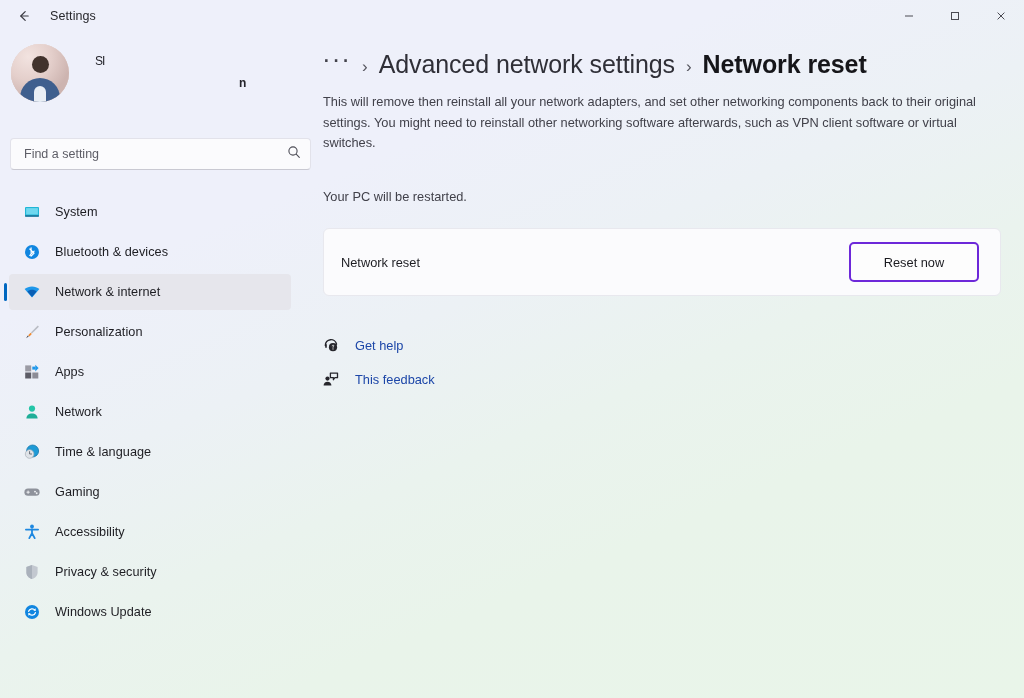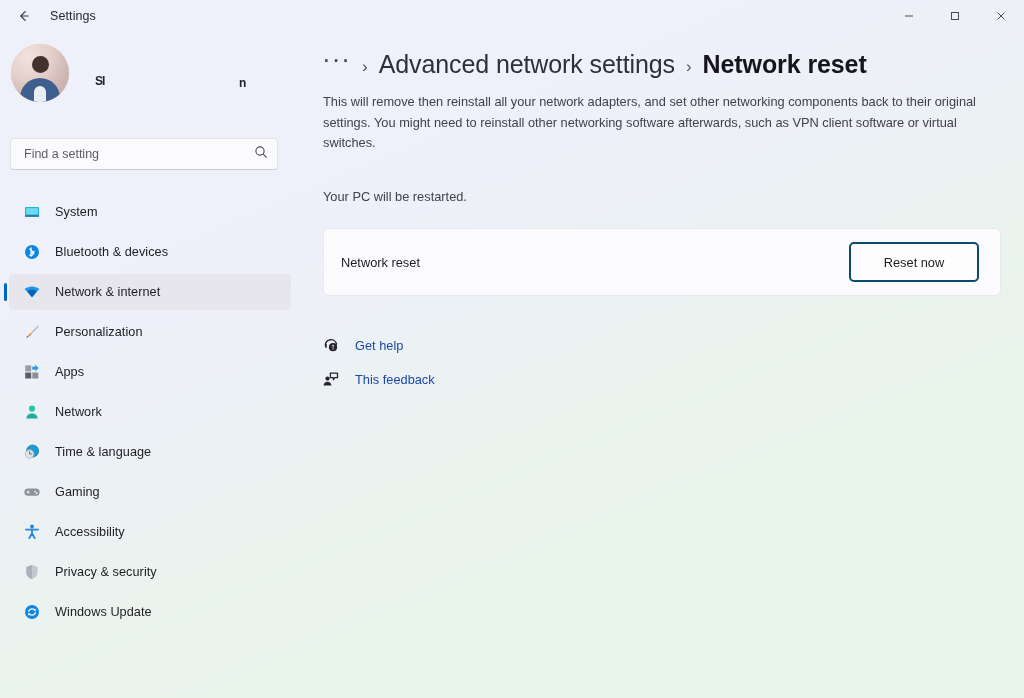--- a/index.html
+++ b/index.html
@@ -117,38 +117,38 @@
     border-radius: 6px 6px 0 0;
   }
   .profile-text {
     position: relative;
     flex: 1;
     height: 58px;
     margin-left: 10px;
   }
   .redact-a {
     position: absolute;
-    left: 16px; top: 30px;
+    left: 16px; top: 10px;
     font-size: 12px;
-    font-weight: 700;
+    font-weight: 400;
     color: #24242a;
     letter-spacing: -1px;
   }
   .redact-b {
     position: absolute;
     left: 160px; top: 32px;
     font-size: 12px;
     font-weight: 600;
     color: #24242a;
   }
 
   .searchbox {
     position: absolute;
     top: 106px; left: 10px;
-    width: 268px; height: 32px;
+    width: 301px; height: 32px;
     background: #fbfbfd;
     border: 1px solid #e2e2ea;
     border-bottom: 1px solid #c9c9d2;
     border-radius: 4px;
     display: flex;
     align-items: center;
     padding: 0 9px 0 13px;
   }
   .searchbox input {
     flex: 1;
@@ -267,21 +267,21 @@
     padding: 0 21px 0 17px;
   }
   .card-label {
     font-size: 12.8px;
     color: #1d1d22;
     flex: 1;
   }
   .reset-btn {
     width: 130px; height: 40px;
     background: #fdfdfd;
-    border: 2px solid #0c4a6e;
+    border: 2px solid #6d28d9;
     border-radius: 5px;
     font-family: "Liberation Sans", sans-serif;
     font-size: 12.8px;
     color: #1b1b20;
     cursor: pointer;
   }
 
   .links {
     position: absolute;
     top: 298px; left: 20px;

